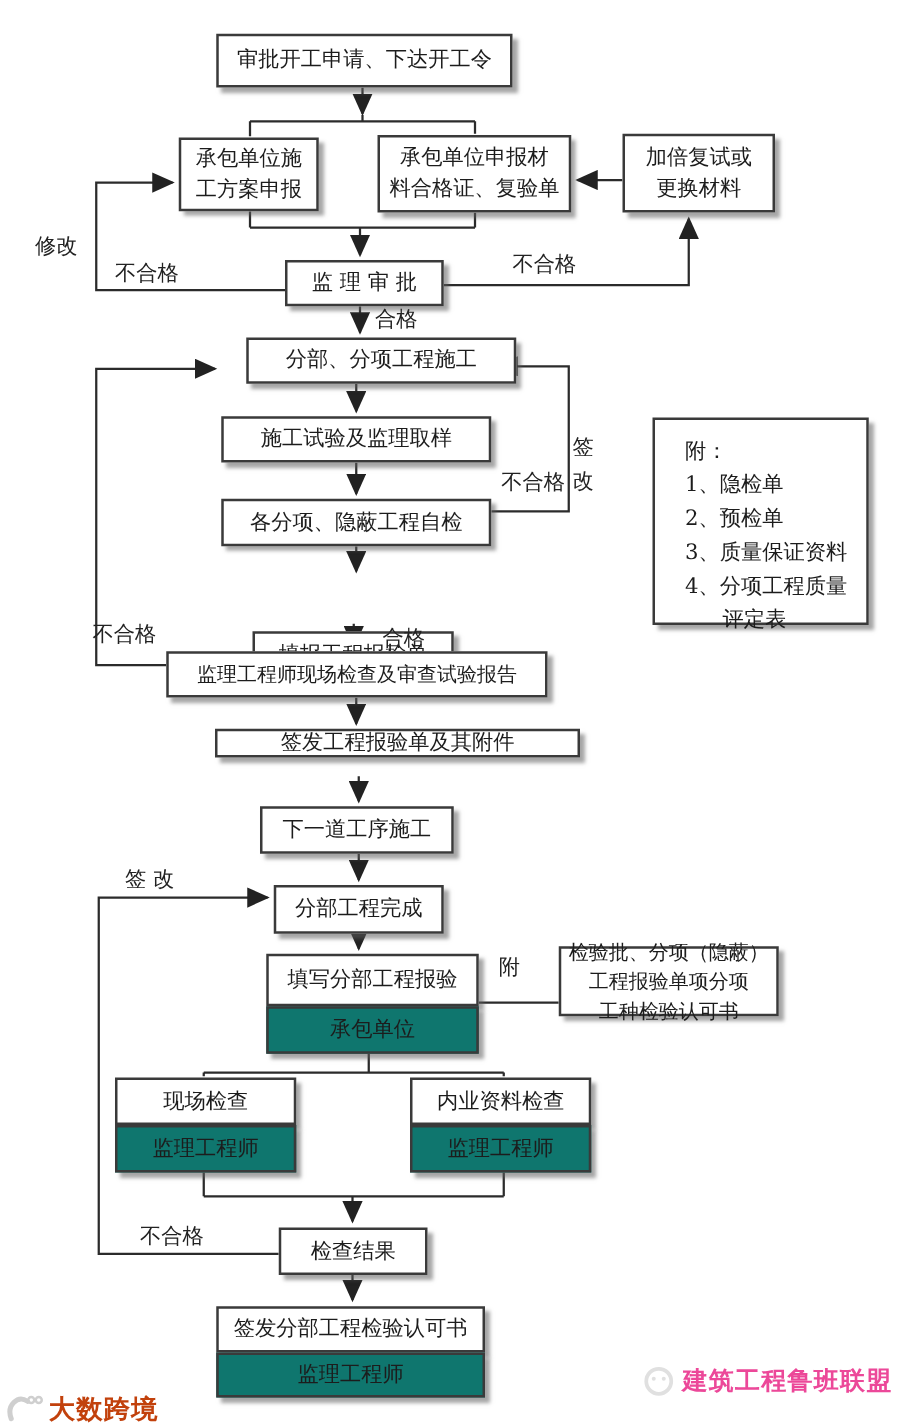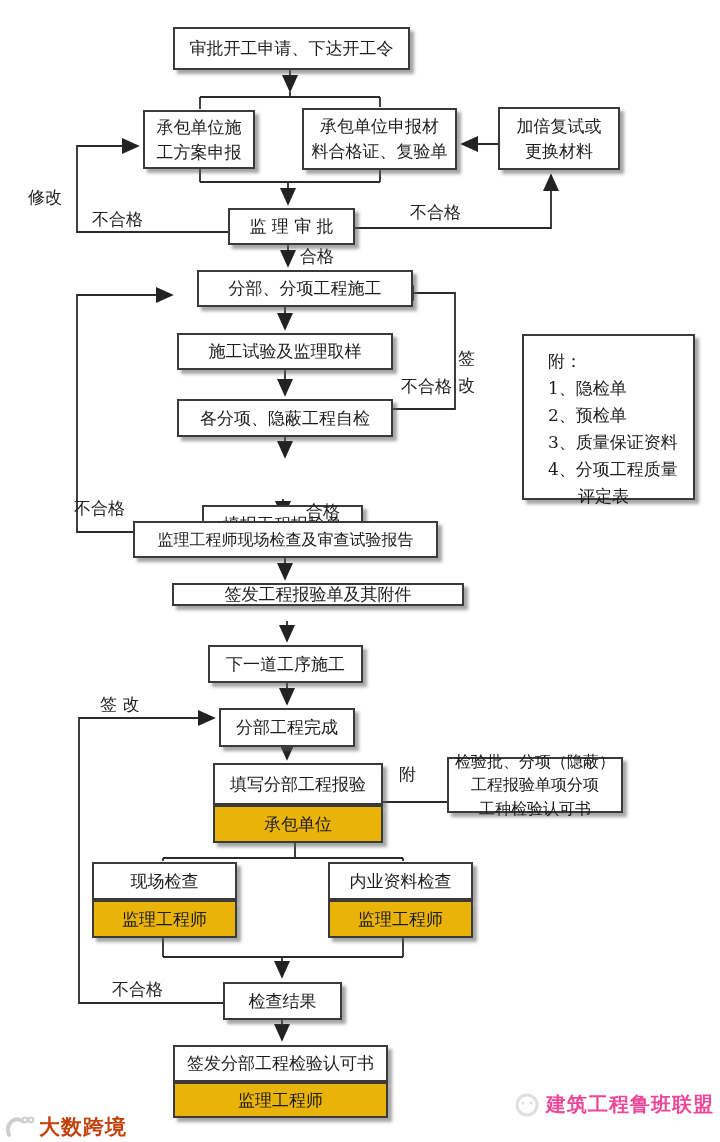--- a/index.html
+++ b/index.html
@@ -7,21 +7,21 @@
     position:relative;width:720px;height:1142px;background:#ffffff;overflow:hidden;
     font-family:"DejaVu Serif","Liberation Serif",serif;color:#1c1c1c;
   }
   .wires{position:absolute;left:0;top:0;width:720px;height:1142px;}
   .box{
     position:absolute;background:#ffffff;border:2px solid #3a3a3a;
     box-shadow:4px 4px 3px rgba(92,92,92,.55);
     display:flex;flex-direction:column;align-items:center;justify-content:center;
     text-align:right;font-size:17px;line-height:1.45;box-sizing:border-box;
   }
-  .box.gray{background:#eab308;}
+  .box.gray{background:#0f766e;}
   .box.small{font-size:16px;}
   .lbl{
     position:absolute;font-size:17px;color:#222;white-space:nowrap;
     background:transparent;line-height:1.1;
   }
   .att-box{
     position:absolute;background:#ffffff;border:2px solid #3a3a3a;
     box-shadow:4px 4px 3px rgba(92,92,92,.55);
     font-size:17px;line-height:27px;box-sizing:border-box;
     padding:12px 8px 0 24px;text-align:left;

